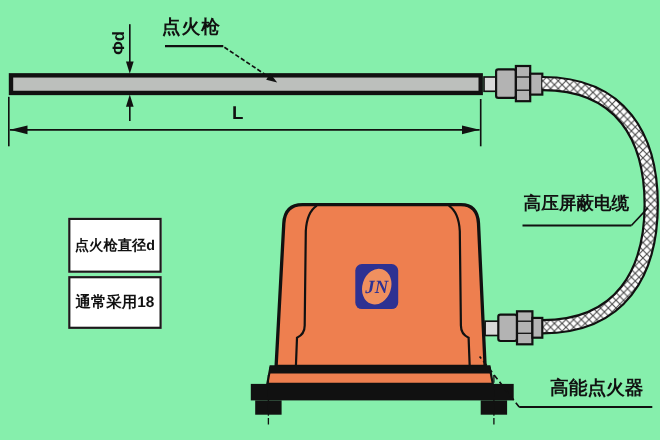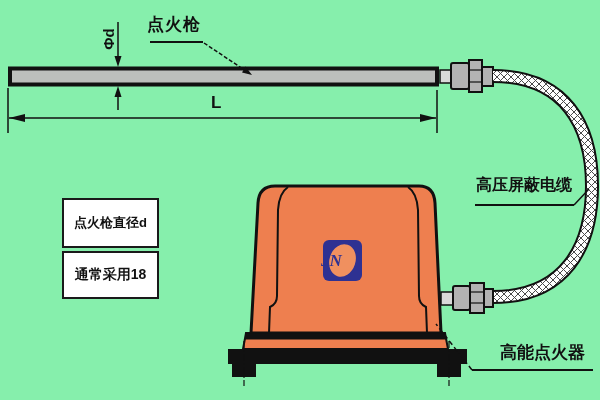--- a/index.html
+++ b/index.html
@@ -8,25 +8,25 @@
     font-family:"Liberation Sans","DejaVu Sans",sans-serif;color:#111;
   }
   #drawing{position:absolute;left:0;top:0;}
   .lbl{position:absolute;white-space:nowrap;color:#111;}
   .lbl-gun{left:147px;top:13px;font-size:17px;font-weight:700;letter-spacing:1px;}
   .lbl-phid{left:92px;top:30px;width:34px;height:18px;text-align:center;
             font-size:15px;font-weight:700;transform:rotate(-90deg);transform-origin:center;}
   .lbl-len{left:211px;top:93px;font-size:17px;font-weight:700;}
   .lbl-cable{left:476px;top:175px;font-size:16px;font-weight:700;}
   .lbl-igniter{left:500px;top:341px;font-size:17px;font-weight:700;}
-  .lbl-logo{left:312px;top:241px;width:39px;height:40px;line-height:40px;text-align:center;
+  .lbl-logo{left:323px;top:241px;width:39px;height:40px;line-height:40px;text-align:center;
             font-size:17px;font-weight:900;font-style:italic;color:#2e3192;
             font-family:"Liberation Serif","DejaVu Serif",serif;}
   .spec-table{position:absolute;left:62px;top:198px;width:97px;}
-  .spec-row{box-sizing:border-box;width:97px;height:50px;margin-bottom:3px;
+  .spec-row{box-sizing:border-box;width:85px;height:50px;margin-bottom:3px;
             border:2px solid #1a1a1a;background:#fff;display:flex;
             align-items:center;justify-content:center;font-size:14px;font-weight:700;}
   .spec-row.r0{font-size:13px;}
   .spec-row.r2{height:48px;text-align:center;}
 </style>
 </head>
 <body>
 
 <div id="stage">
 

